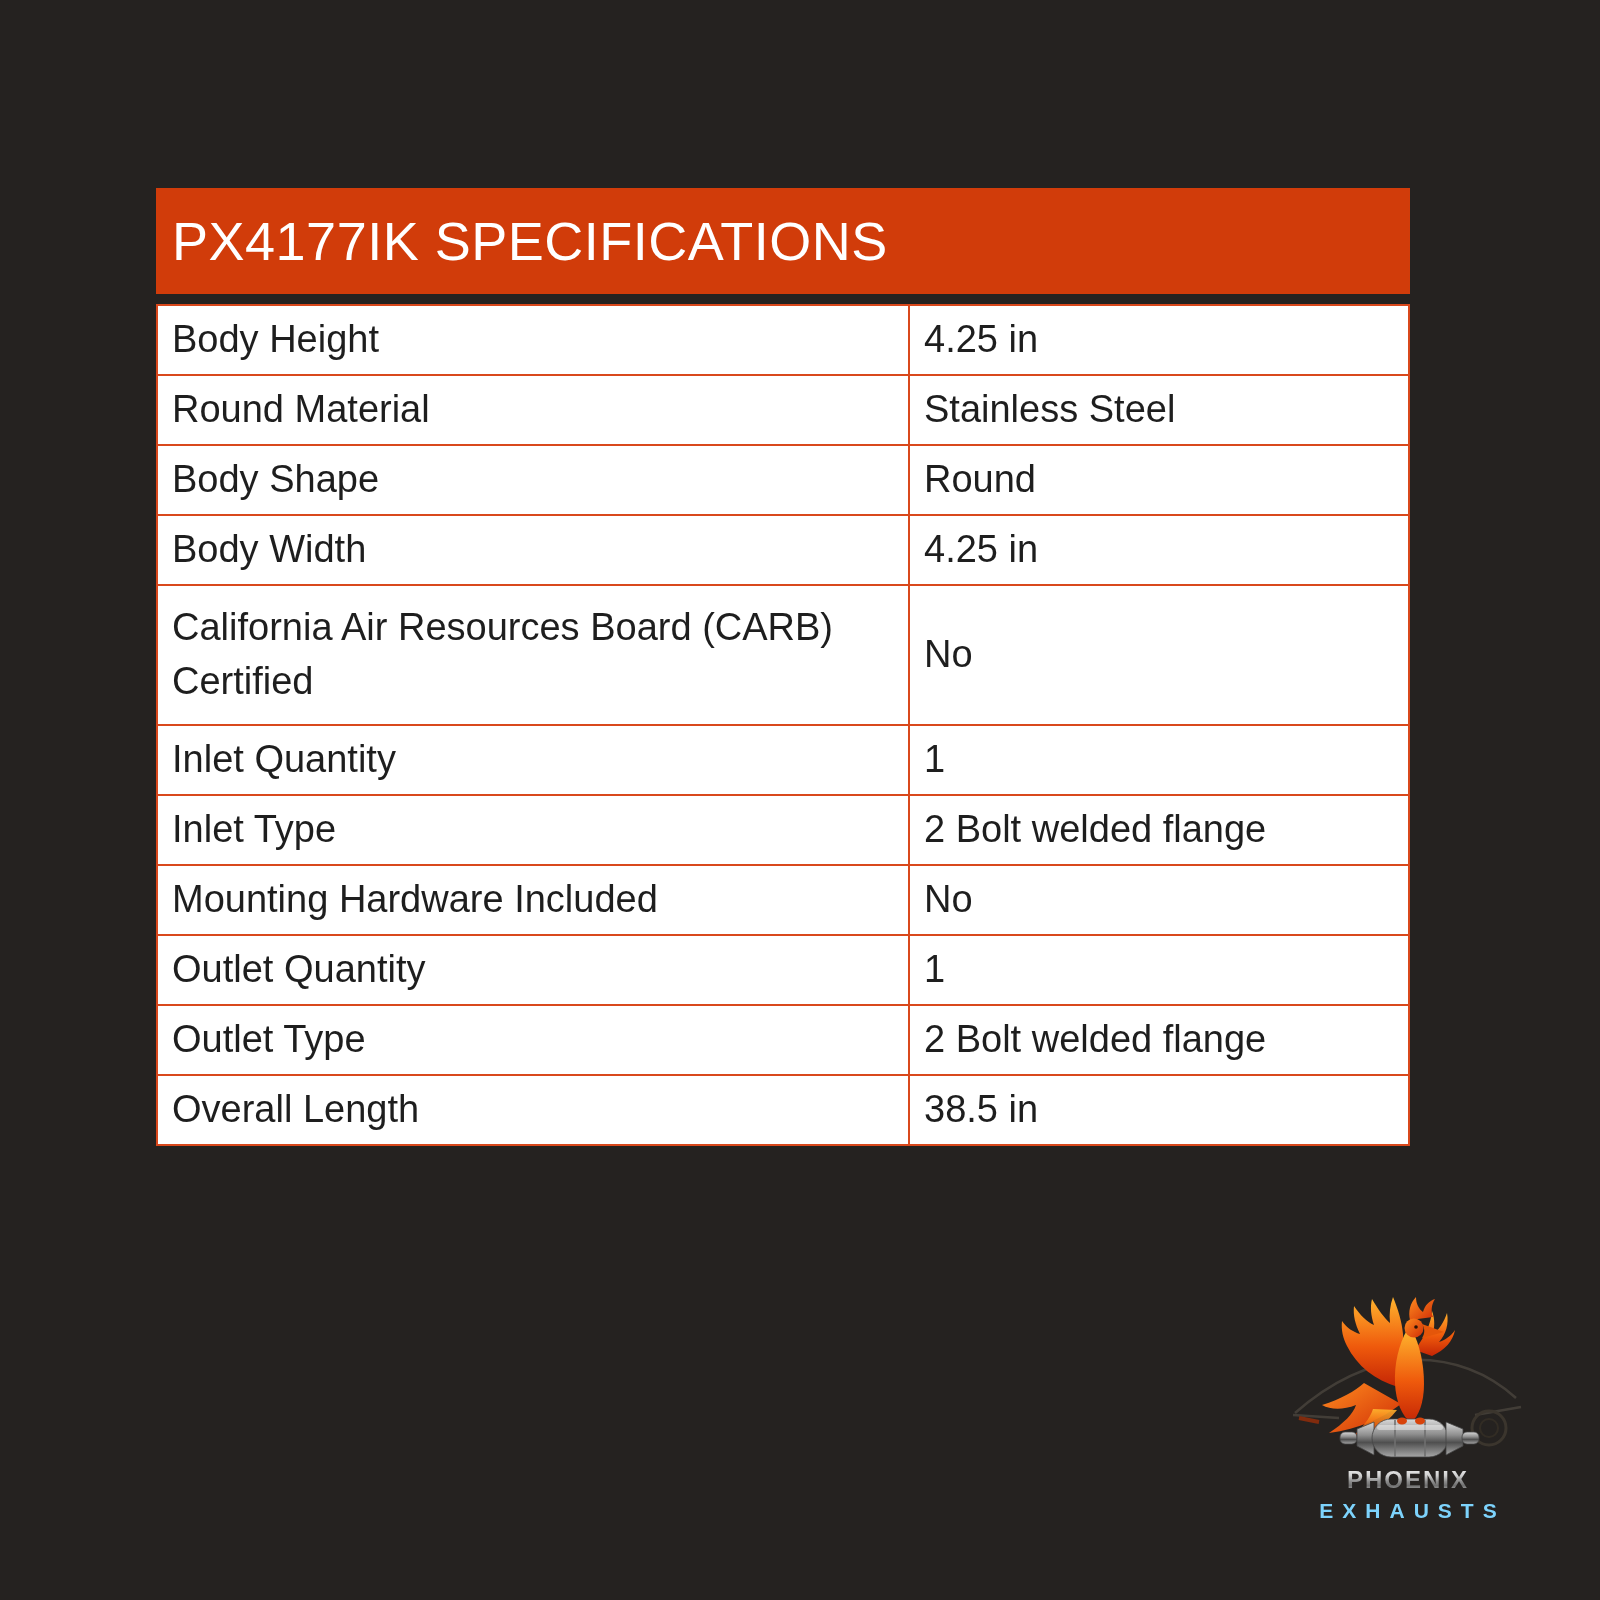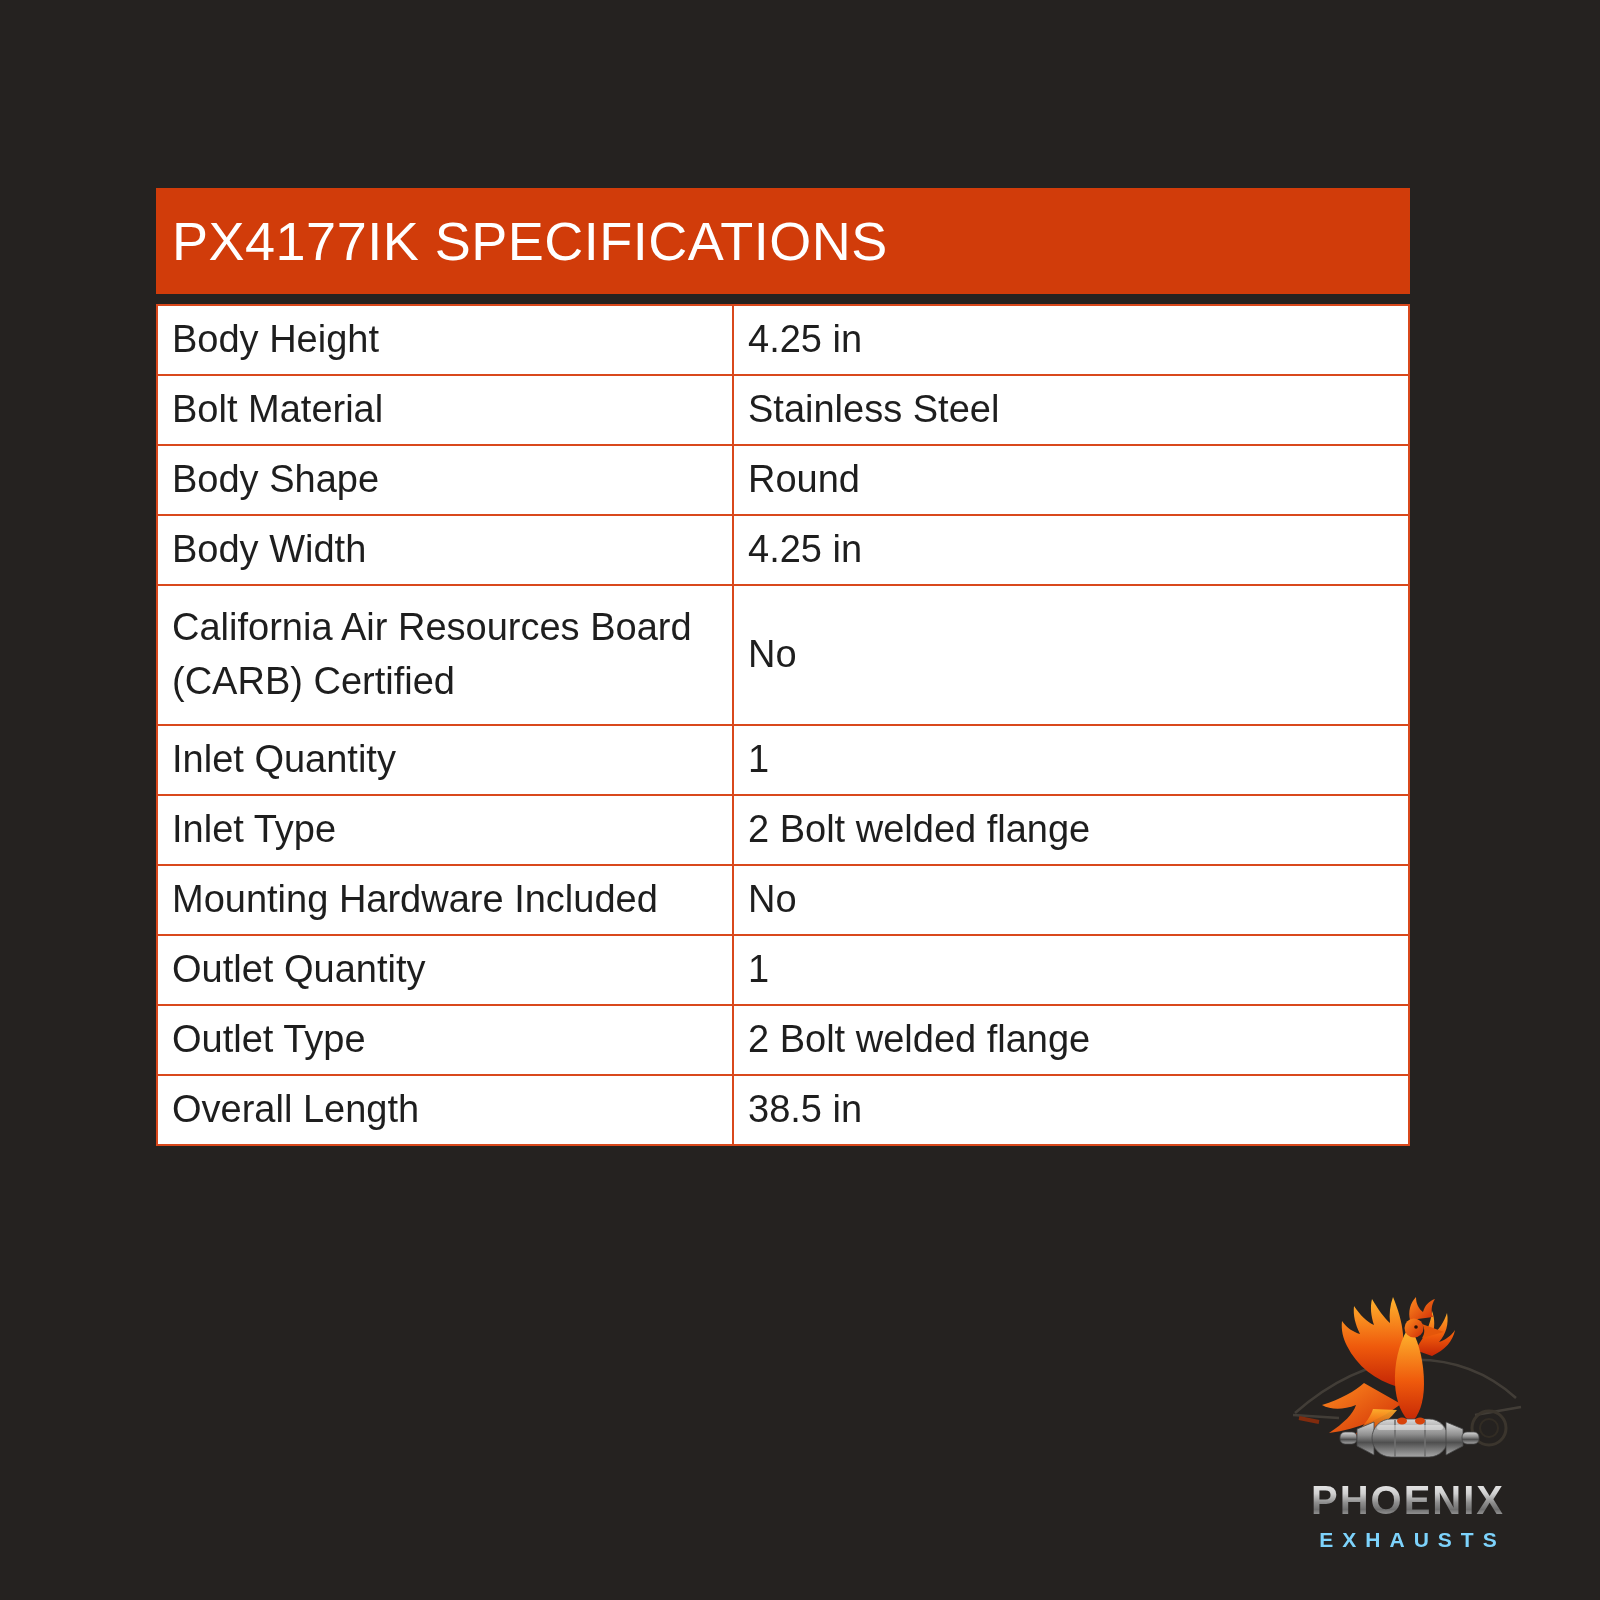--- a/index.html
+++ b/index.html
@@ -55,34 +55,34 @@
   table.spec-table td {
     border: 2px solid var(--table_border);
     font-size: 38px;
     line-height: 1.42;
     color: var(--cell_text);
     padding: 6px 14px;
     height: 70px;
     vertical-align: middle;
     background: var(--cell_bg);
   }
-  table.spec-table td.label-cell { width: 576px; }
+  table.spec-table td.label-cell { width: 752px; }
   table.spec-table tr.tall td { height: 140px; }
   
   .logo {
     position: absolute;
     left: 1283px;
     top: 1292px;
     width: 250px;
     text-align: center;
   }
   .logo svg { display: block; }
   .brand-name {
-    margin-top: 16px;
-    font-size: 40px;
+    margin-top: 4px;
+    font-size: 24px;
     font-weight: 700;
     letter-spacing: 2px;
     color: #c9c9c9; 
     background: linear-gradient(180deg, #f7f7f7 0%, #cfcfcf 35%, #8d8d8d 55%, #6f6f6f 70%, #d2d2d2 100%);
     -webkit-background-clip: text;
     background-clip: text;
     -webkit-text-fill-color: transparent;
     white-space: nowrap;
   }
   .brand-subtitle {
@@ -104,21 +104,21 @@
     <span class="title">PX4177IK SPECIFICATIONS</span>
   </div>
 
   <table class="spec-table">
     <tbody>
       <tr>
         <td class="label-cell">Body Height</td>
         <td class="value-cell">4.25 in</td>
       </tr>
       <tr>
-        <td class="label-cell">Bolt Material</td>
+        <td class="label-cell">Round Material</td>
         <td class="value-cell">Stainless Steel</td>
       </tr>
       <tr>
         <td class="label-cell">Body Shape</td>
         <td class="value-cell">Round</td>
       </tr>
       <tr>
         <td class="label-cell">Body Width</td>
         <td class="value-cell">4.25 in</td>
       </tr>

